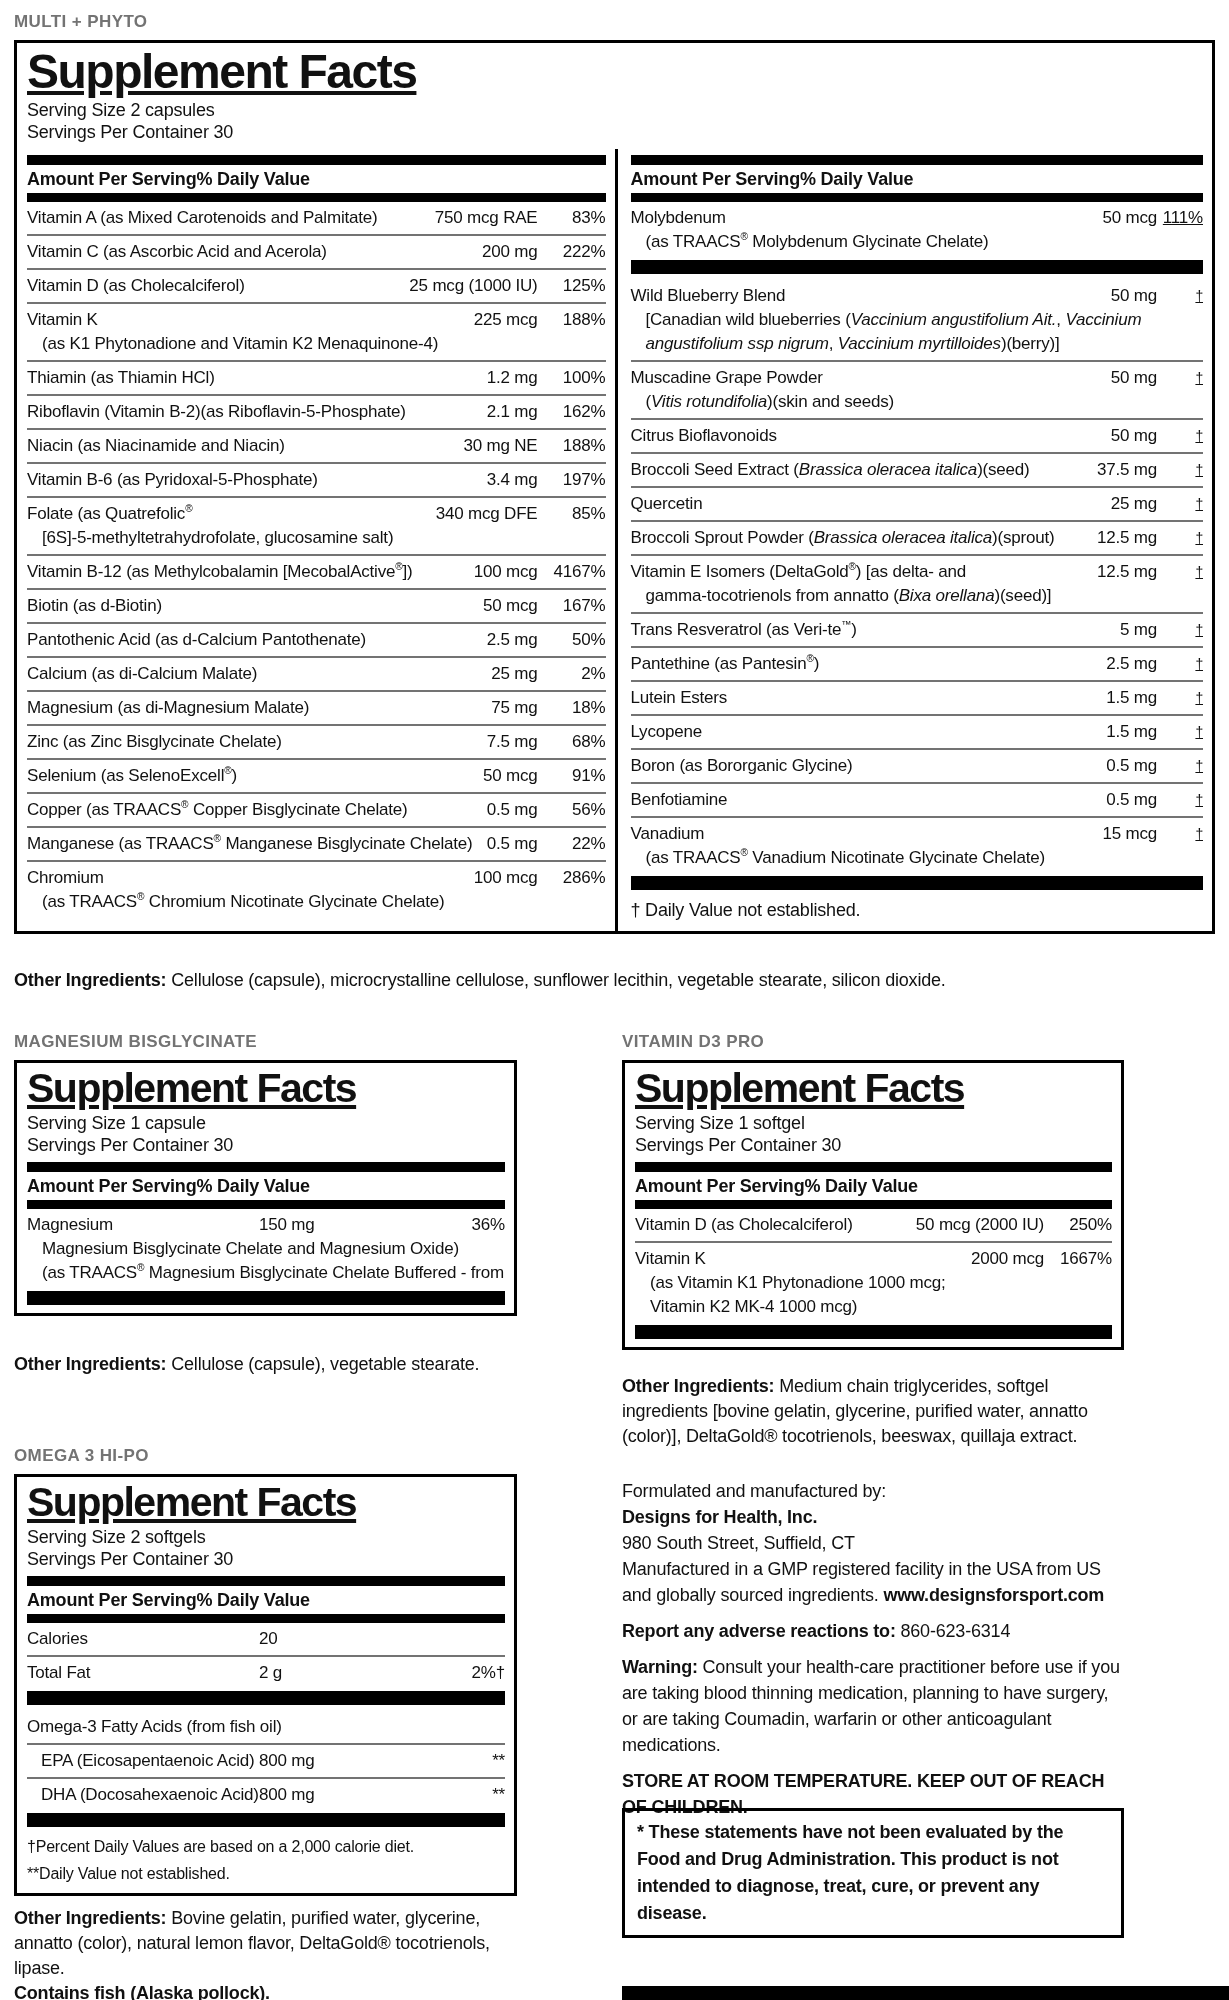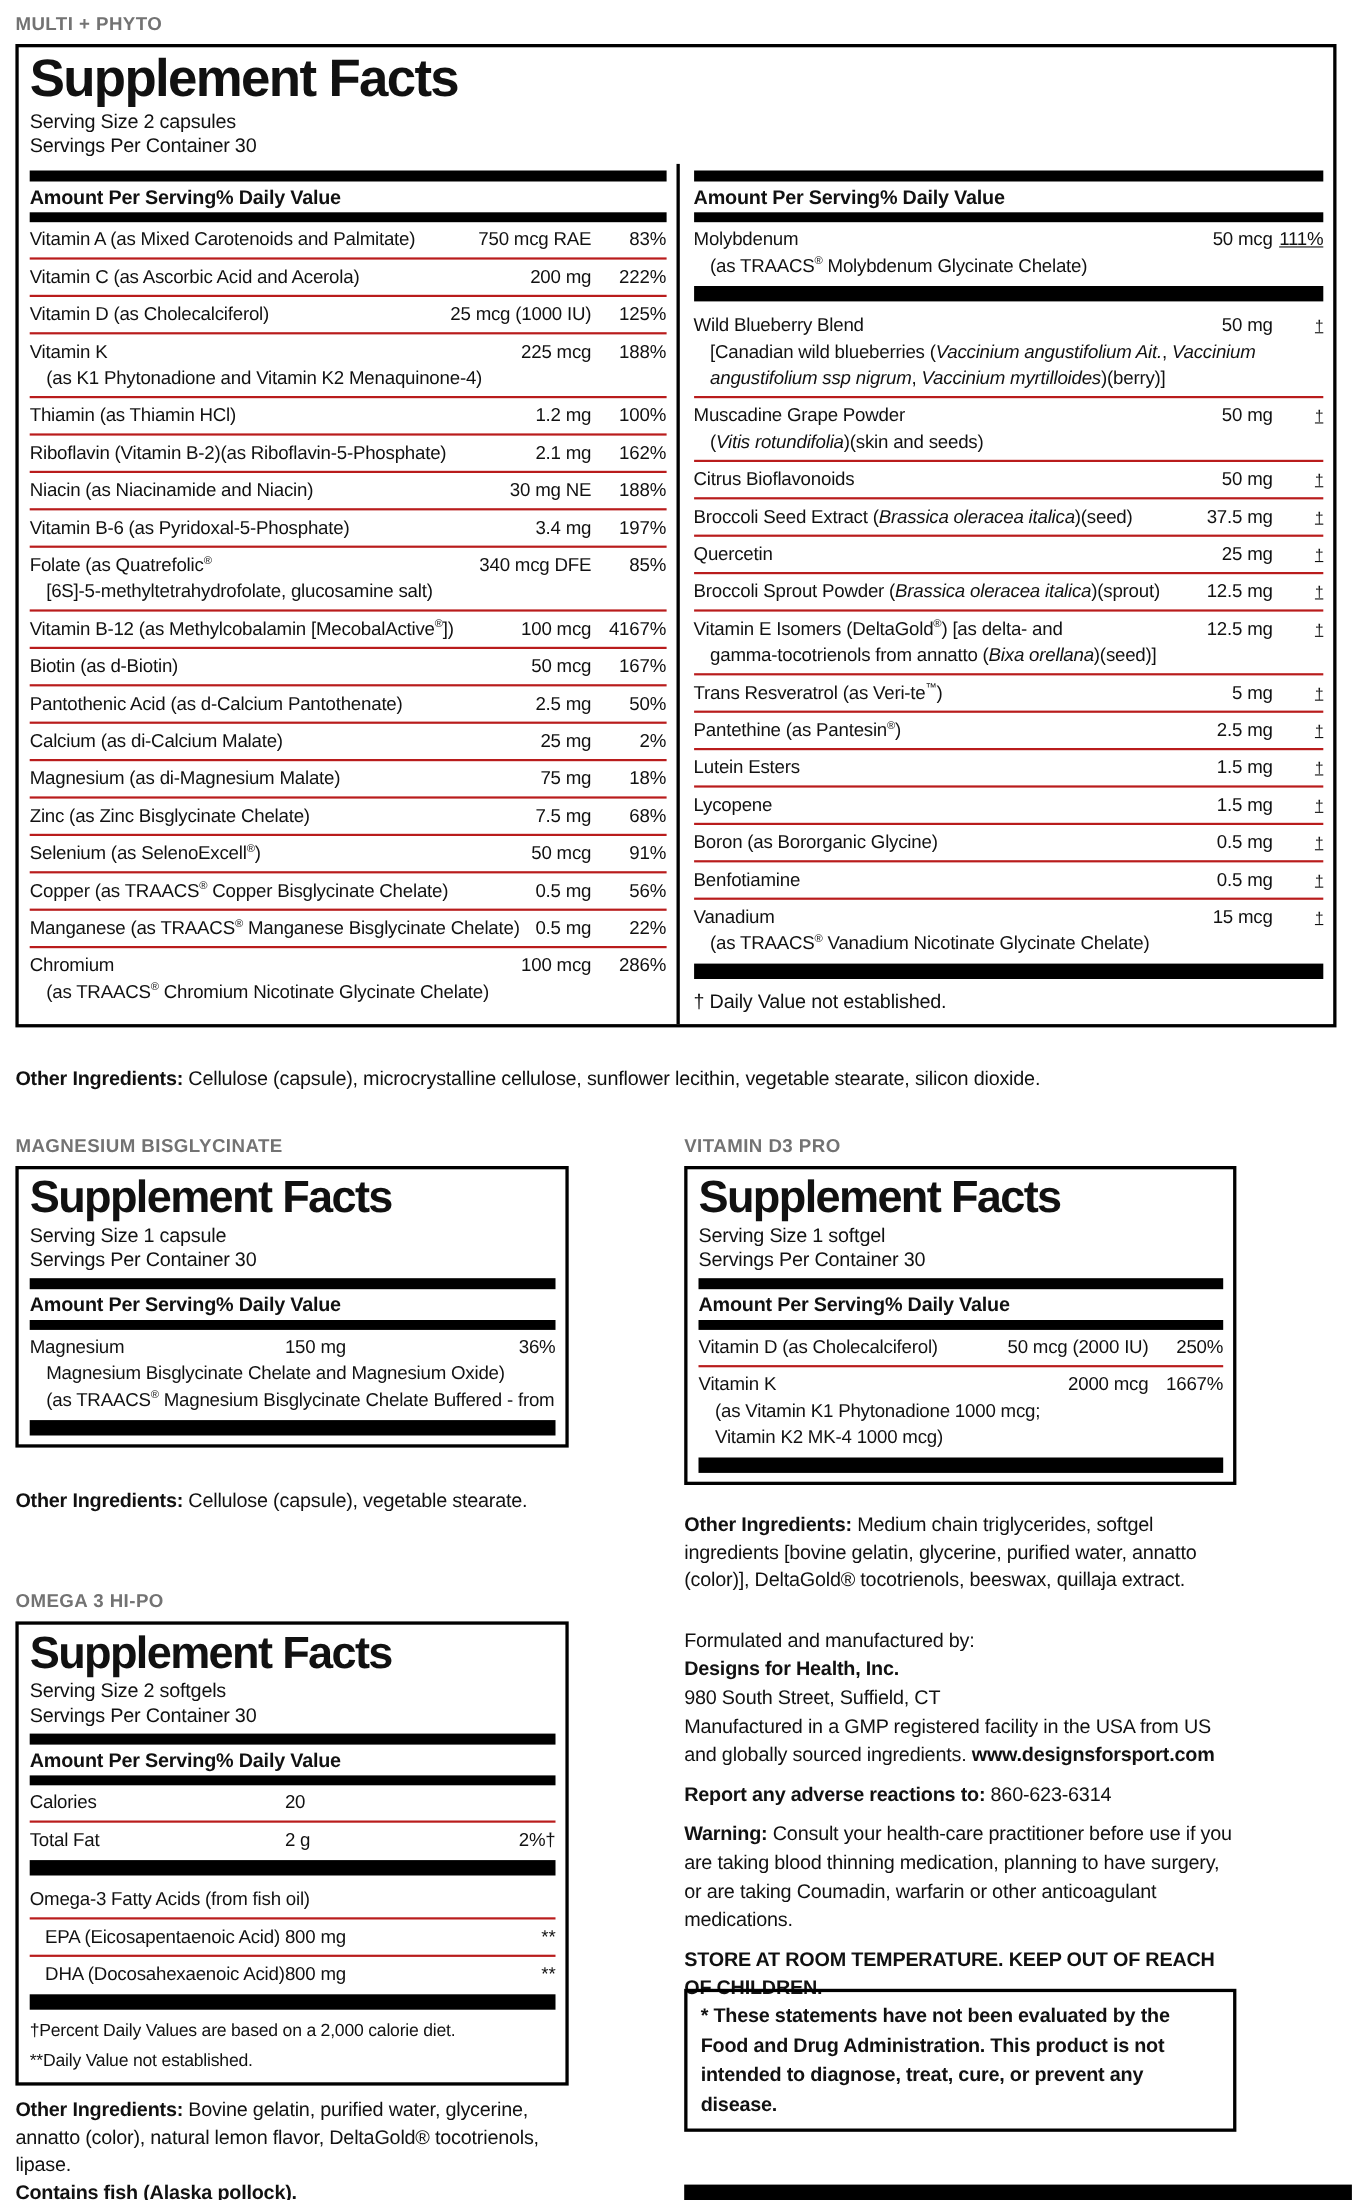--- a/index.html
+++ b/index.html
@@ -1,31 +1,31 @@
 <!DOCTYPE html>
 <html><head>
 <meta charset="utf-8">
 <style>
   html,body{margin:0;padding:0;background:#fff;}
   #page{position:relative;width:1229px;height:2000px;background:#fff;overflow:hidden;
         font-family:"Liberation Sans",sans-serif;color:#111;}
   .blue-heading{font-size:17px;font-weight:bold;letter-spacing:.4px;color:#737373;}
   .panel{border:3px solid #000;background:#fff;box-sizing:border-box;}
-  .sf-title{font-weight:bold;letter-spacing:-1.5px;line-height:1.05;padding:4px 10px 2px 10px;}
+  .sf-title{font-weight:bold;letter-spacing:-1.5px;line-height:1.05;padding:4px 10px 2px 10px;text-decoration:underline;}
   .sf-title.big{font-size:48px;}
   .sf-title.small{font-size:41px;}
   .serving{font-size:18px;line-height:22px;padding:0 10px;letter-spacing:-.2px;}
   .bar{height:10px;background:#000;}
   .bar-lg{height:14px;background:#000;margin:2px 0 6px 0;}
   .thead{display:flex;justify-content:flex-start;font-weight:bold;font-size:18px;
          padding:4px 0 3px 0;letter-spacing:-.2px;}
   .cols{display:flex;align-items:stretch;}
   .col{width:50%;box-sizing:border-box;padding:6px 9px 8px 10px;}
   .col-right{border-left:3px solid #000;padding-left:13px;}
-  .srow{border-bottom:2px solid #b91c1c;padding:4px 0 4px 0;}
+  .srow{border-bottom:2px solid #737373;padding:4px 0 4px 0;}
   .srow.nb{border-bottom:none;}
   .rows .srow:last-child{border-bottom:none;}
   .srow-main{display:flex;align-items:flex-start;}
   .srow-main.full{display:block;}
   .lbl{flex:1 1 auto;font-size:17px;line-height:24px;letter-spacing:-.2px;white-space:nowrap;}
   .lbl.ind{padding-left:14px;}
   .amt{white-space:nowrap;font-size:17px;line-height:24px;padding-left:6px;letter-spacing:-.2px;}
   .dv{flex:0 0 auto;width:68px;text-align:right;font-size:17px;line-height:24px;letter-spacing:-.2px;}
   .col-right .dv{width:46px;text-decoration:underline;}
   .dv.dag{font-size:14px;line-height:24px;}

